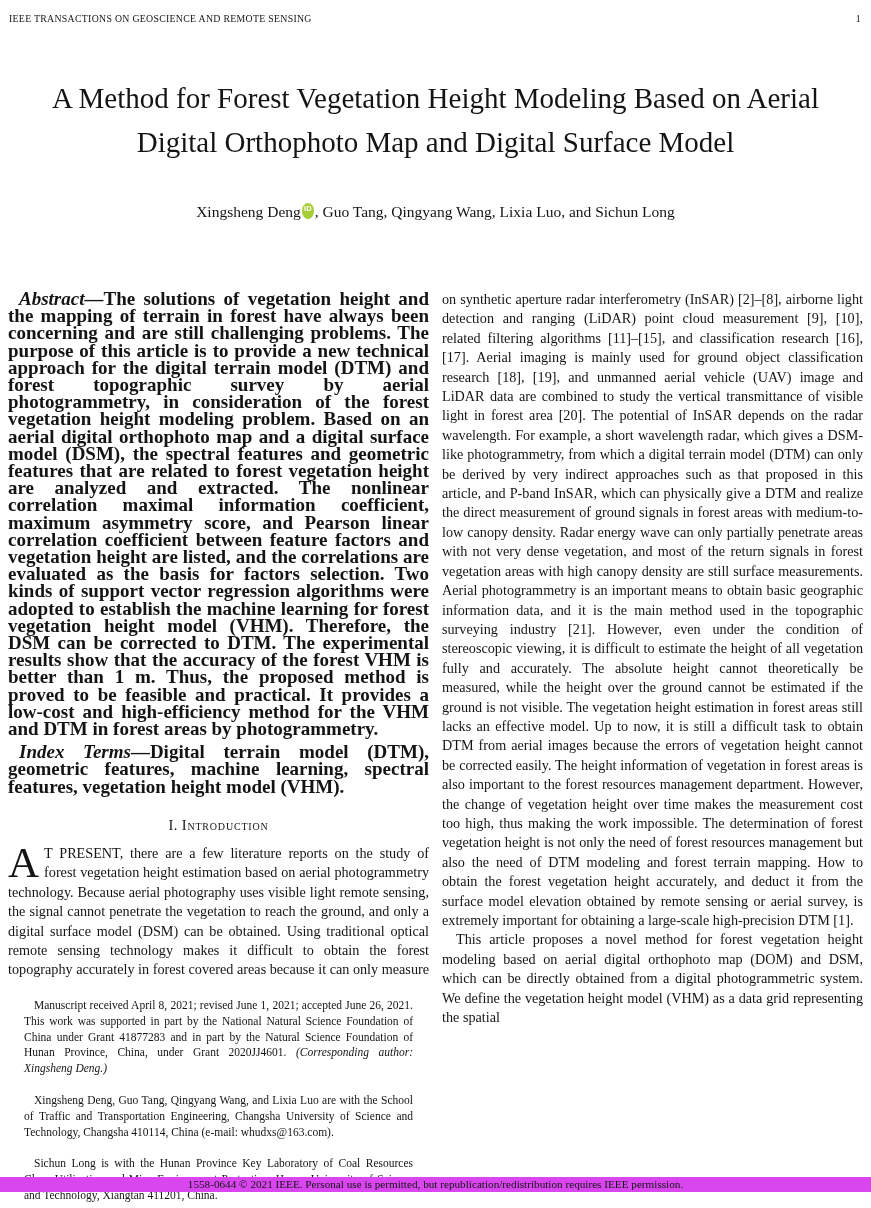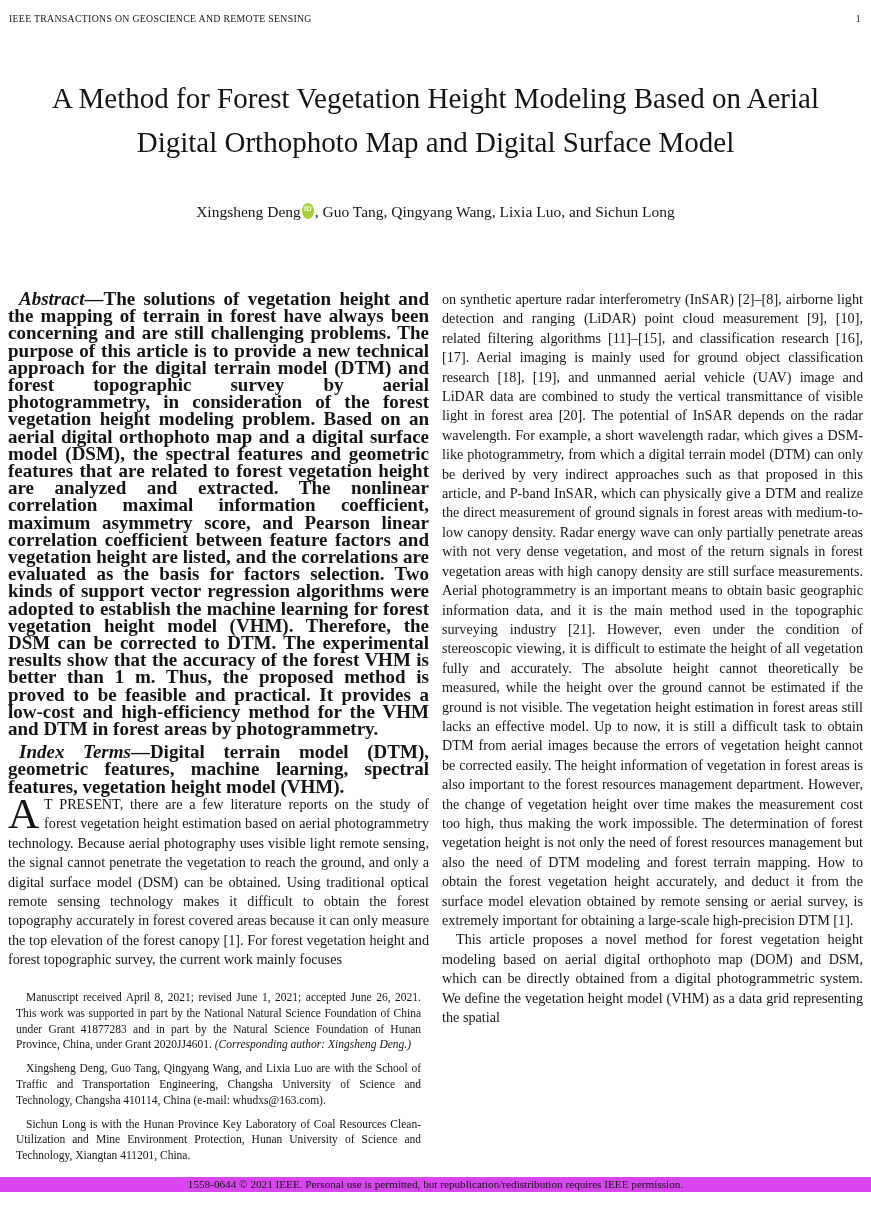--- a/index.html
+++ b/index.html
@@ -45,21 +45,21 @@
   .body-text { margin:0; font-size:14.2px; line-height:19.4px; }
   .dropcap {
     float:left; font-size:43px; line-height:34px;
     padding:2px 5px 0 0; font-weight:400;
   }
   .footnotes {
     position:absolute; left:8px; top:982px; width:421px;
     font-size:11.5px; line-height:15.8px; text-align:justify;
     background:#ffffff;
   }
-  .footnotes p { margin:8px; text-indent:10px; }
+  .footnotes p { margin:16px; text-indent:10px; }
   .fn-italic { font-style:italic; }
   .col.right p { margin:0; font-size:14.2px; line-height:19.4px; }
   .col.right p.indented { text-indent:14px; }
   .page-footer {
     position:absolute; left:0; right:0; top:1177px; text-align:center;
     font-size:11.2px; line-height:14.5px; background:#d946ef;
   }
 </style>
 </head>
 <body>
@@ -73,20 +73,21 @@
 
   <h1 class="title">A Method for Forest Vegetation Height Modeling Based on Aerial Digital Orthophoto Map and Digital Surface Model</h1>
 
   <div class="authors"><span>Xingsheng Deng</span><span class="orcid">iD</span><span>, Guo Tang, Qingyang Wang, Lixia Luo, and Sichun Long</span></div>
 
   <div class="col left">
     <p class="abstract"><span class="lead">Abstract—</span><span>The solutions of vegetation height and the mapping of terrain in forest have always been concerning and are still challenging problems. The purpose of this article is to provide a new technical approach for the digital terrain model (DTM) and forest topographic survey by aerial photogrammetry, in consideration of the forest vegetation height modeling problem. Based on an aerial digital orthophoto map and a digital surface model (DSM), the spectral features and geometric features that are related to forest vegetation height are analyzed and extracted. The nonlinear correlation maximal information coefficient, maximum asymmetry score, and Pearson linear correlation coefficient between feature factors and vegetation height are listed, and the correlations are evaluated as the basis for factors selection. Two kinds of support vector regression algorithms were adopted to establish the machine learning for forest vegetation height model (VHM). Therefore, the DSM can be corrected to DTM. The experimental results show that the accuracy of the forest VHM is better than 1 m. Thus, the proposed method is proved to be feasible and practical. It provides a low-cost and high-efficiency method for the VHM and DTM in forest areas by photogrammetry.</span></p>
 
     <p class="abstract indexterms"><span class="lead">Index Terms—</span><span>Digital terrain model (DTM), geometric features, machine learning, spectral features, vegetation height model (VHM).</span></p>
 
+    <h2 class="section-heading"><span>I.</span> <span class="sc">Introduction</span></h2>
 
     <p class="body-text"><span class="dropcap">A</span><span>T PRESENT, there are a few literature reports on the study of forest vegetation height estimation based on aerial photogrammetry technology. Because aerial photography uses visible light remote sensing, the signal cannot penetrate the vegetation to reach the ground, and only a digital surface model (DSM) can be obtained. Using traditional optical remote sensing technology makes it difficult to obtain the forest topography accurately in forest covered areas because it can only measure the top elevation of the forest canopy [1]. For forest vegetation height and forest topographic survey, the current work mainly focuses</span></p>
   </div>
 
   <div class="footnotes">
     <p><span>Manuscript received April 8, 2021; revised June 1, 2021; accepted June 26, 2021. This work was supported in part by the National Natural Science Foundation of China under Grant 41877283 and in part by the Natural Science Foundation of Hunan Province, China, under Grant 2020JJ4601.</span> <span class="fn-italic">(Corresponding author: Xingsheng Deng.)</span></p>
     <p>Xingsheng Deng, Guo Tang, Qingyang Wang, and Lixia Luo are with the School of Traffic and Transportation Engineering, Changsha University of Science and Technology, Changsha 410114, China (e-mail: whudxs@163.com).</p>
     <p>Sichun Long is with the Hunan Province Key Laboratory of Coal Resources Clean-Utilization and Mine Environment Protection, Hunan University of Science and Technology, Xiangtan 411201, China.</p>
   </div>
 

